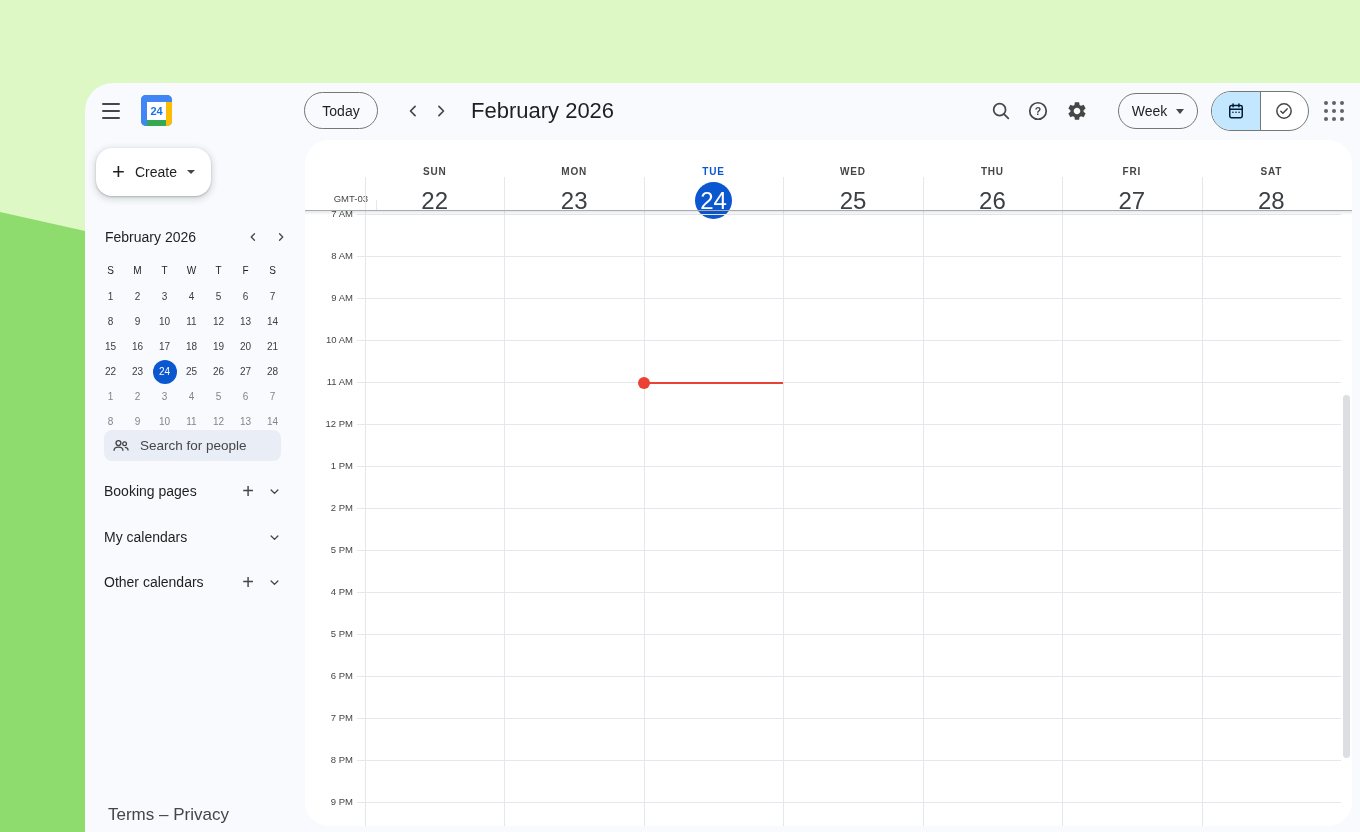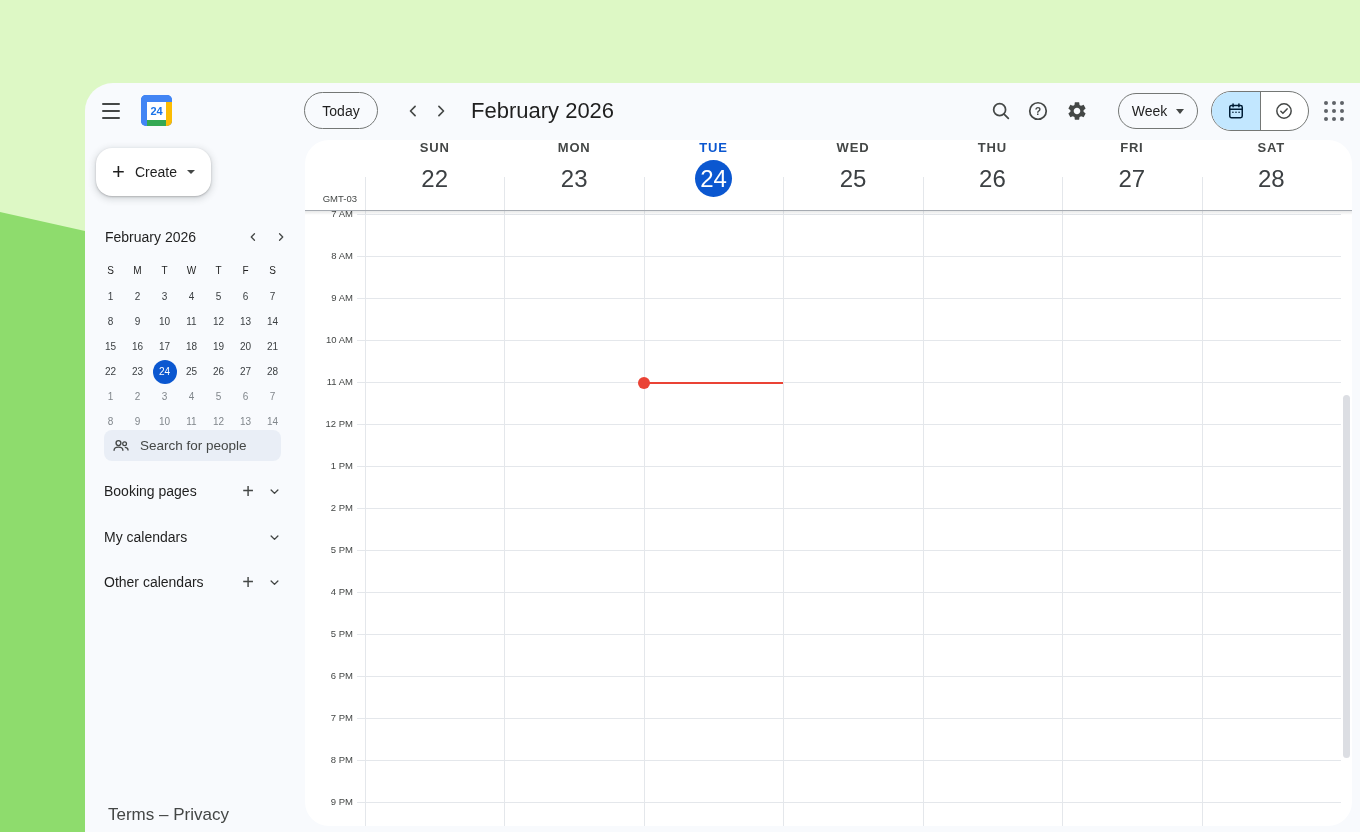--- a/index.html
+++ b/index.html
@@ -66,27 +66,27 @@
   .people-search .ph{font-size:13.5px;color:#444746;}
   .side-row{position:absolute;left:19px;width:178px;height:24px;display:flex;align-items:center;}
   .side-row .lbl{font-size:14px;color:#1f1f1f;flex:1;}
   .side-row .plus{font-size:20px;font-weight:300;color:#444746;margin-right:13px;cursor:pointer;line-height:18px;}
   .side-row .chev{cursor:pointer;display:flex;align-items:center;}
   .terms{position:absolute;left:23px;bottom:7px;font-size:17px;color:#444746;}
 
   
   .card{position:absolute;left:220px;top:57px;right:8px;bottom:6px;background:#fff;border-radius:24px;overflow:hidden;}
   .day-header{position:absolute;left:0;top:0;right:0;height:70px;}
-  .gutter-head{position:absolute;left:1px;top:0;width:60px;height:70px;}
+  .gutter-head{position:absolute;left:12px;top:0;width:60px;height:70px;}
   .gmt{position:absolute;right:9px;bottom:6px;font-size:9.5px;color:#444746;}
   .gutter-head::after{content:'';position:absolute;right:0;bottom:0;height:10px;border-right:1px solid #e4e7eb;}
   .day-cols{position:absolute;left:60px;right:11px;top:0;height:70px;display:flex;}
   .dh{flex:1;position:relative;text-align:center;cursor:pointer;}
   .dh::before{content:'';position:absolute;left:0;bottom:0;height:33px;border-left:1px solid #e4e7eb;}
-  .dh-name{margin-top:0;font-size:13px;letter-spacing:.8px;font-weight:bold;color:#444746;}
+  .dh-name{margin-top:26px;font-size:10px;letter-spacing:.8px;font-weight:bold;color:#444746;}
   .dh-num-wrap{margin-top:5px;height:37px;display:flex;align-items:center;justify-content:center;}
   .dh-num{font-size:24px;color:#3c4043;font-weight:400;}
   .dh.sel .dh-name{color:#0b57d0;}
   .dh.sel .dh-num{background:#0b57d0;color:#fff;width:37px;height:37px;border-radius:50%;
       display:flex;align-items:center;justify-content:center;}
   .sep-line{position:absolute;left:0;top:70px;right:0;height:1px;background:#a6abb2;z-index:3;}
   .sep-line::after{content:'';position:absolute;left:0;right:0;top:1px;height:4px;
       background:linear-gradient(to bottom,rgba(60,64,67,.12),rgba(60,64,67,0));}
   .grid-wrap{position:absolute;left:0;top:71px;right:0;bottom:0;overflow:hidden;}
   .grid-inner{position:relative;width:100%;height:100%;}

